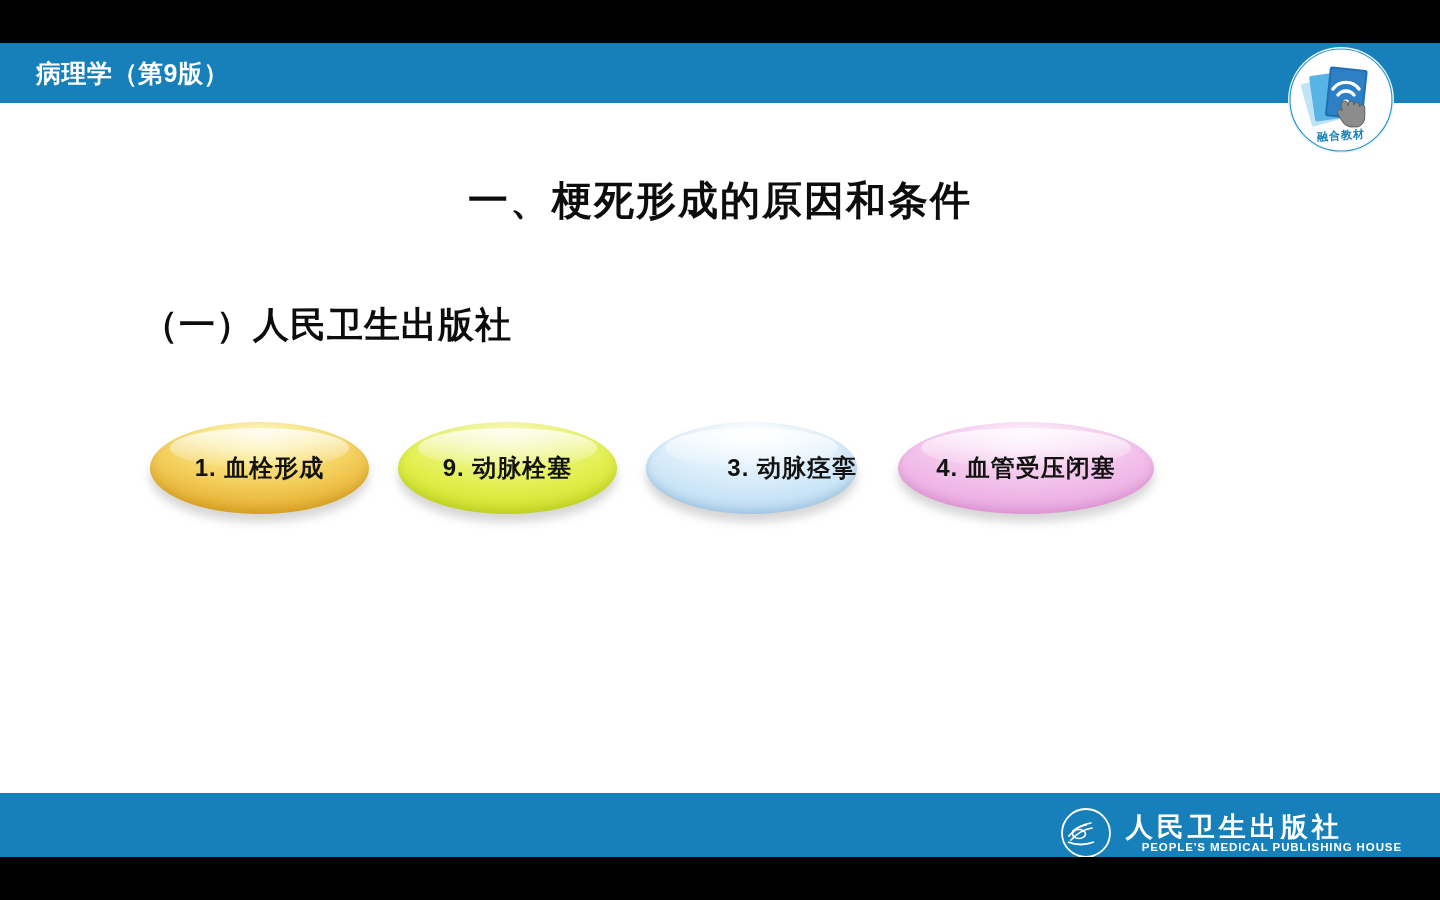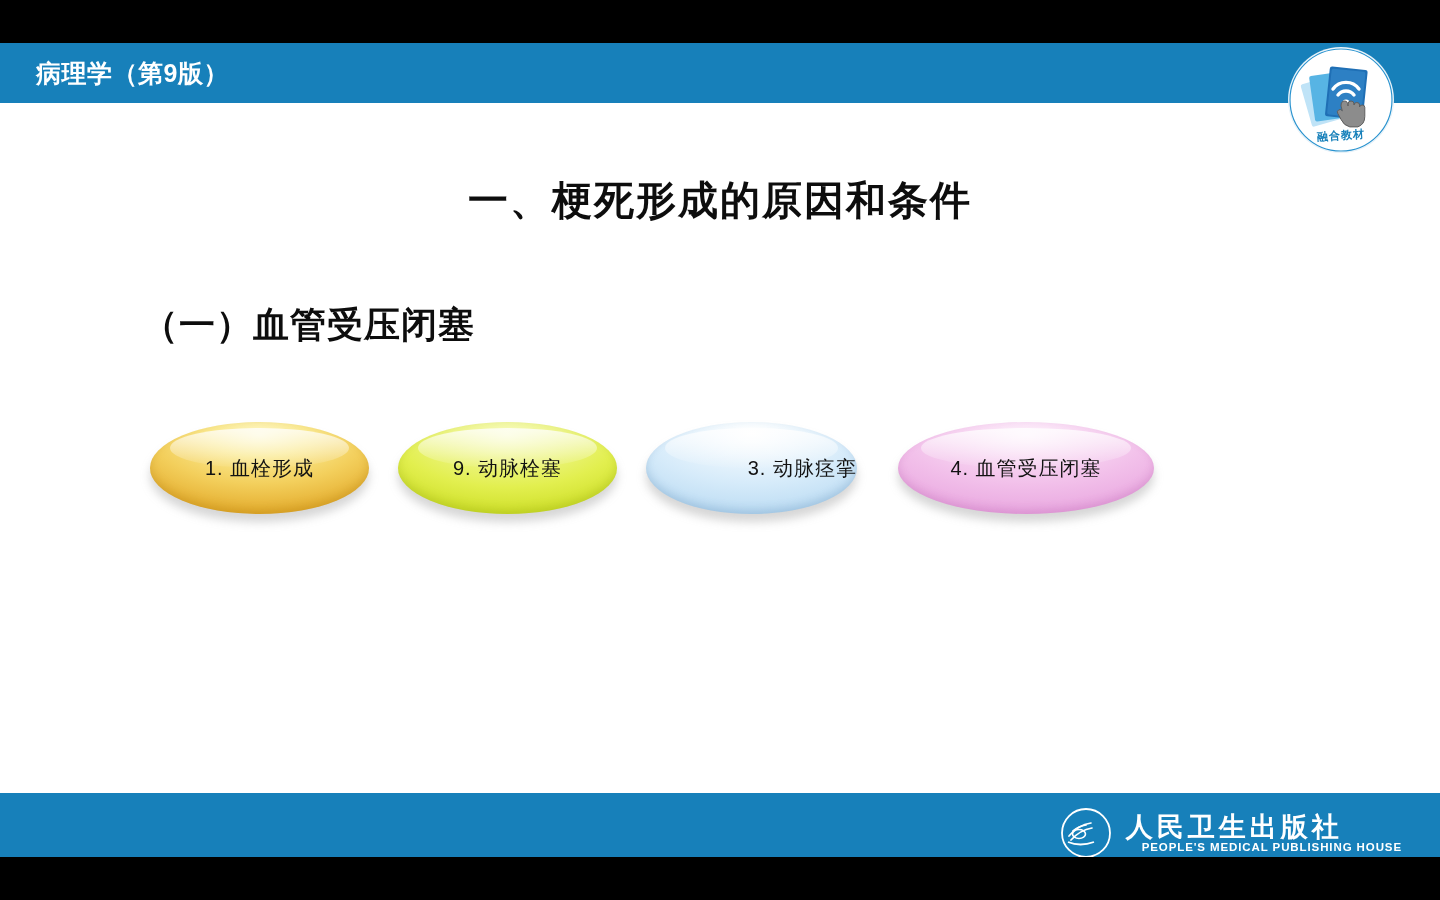--- a/index.html
+++ b/index.html
@@ -123,25 +123,26 @@
   .oval-shadow {
     position: absolute;
     top: 8px;
     height: 92px;
     border-radius: 50%;
     background: rgba(120,120,120,0.30);
     filter: blur(5px);
   }
   .oval-label {
     position: relative;
-    font-size: 20px;
+    font-size: 24px;
     color: #121212;
     white-space: nowrap;
     letter-spacing: 1px;
     z-index: 2;
+    font-weight: bold;
   }
   .oval-gloss {
     position: absolute;
     left: 9%;
     top: 6%;
     width: 82%;
     height: 44%;
     border-radius: 50%;
     background: linear-gradient(to bottom, rgba(255,255,255,0.80), rgba(255,255,255,0.04));
     pointer-events: none;
@@ -248,21 +249,21 @@
         <g fill="#8c8c8c" stroke="#5e5e5e" stroke-width="1">
           <path d="M52 58 q0-5 3.5-5 q3.5 0 3.5 5 l0 -2 q0-3 3-3 q3 0 3 3 l0 1 q0-2.5 2.8-2.5 q2.8 0 2.8 2.5 l0 2 q0-2 2.6-2 q2.6 0 2.6 2.4 l0 9 q0 8-7 10.5 l-8 0 q-6-1.5-8.5-7 l-3.6-6.6 q-1.2-2.3 1.1-3.5 q2.3-1.2 3.5 1.1 z"></path>
         </g>
         <text class="badge-caption" x="0" y="0"></text>
       </svg>
       <div class="badge-caption">融合教材</div>
     </div>
 
     <div class="main-title">一、梗死形成的原因和条件</div>
 
-    <div class="sub-title">（一）血管受压闭塞</div>
+    <div class="sub-title">（一）人民卫生出版社</div>
 
     <div class="oval-row">
 
       <div class="oval-shadow oval-s-0"></div>
       <div class="oval oval-0">
         <span class="oval-gloss"></span>
         <span class="oval-label">1. 血栓形成</span>
       </div>
 
       <div class="oval-shadow oval-s-1"></div>

